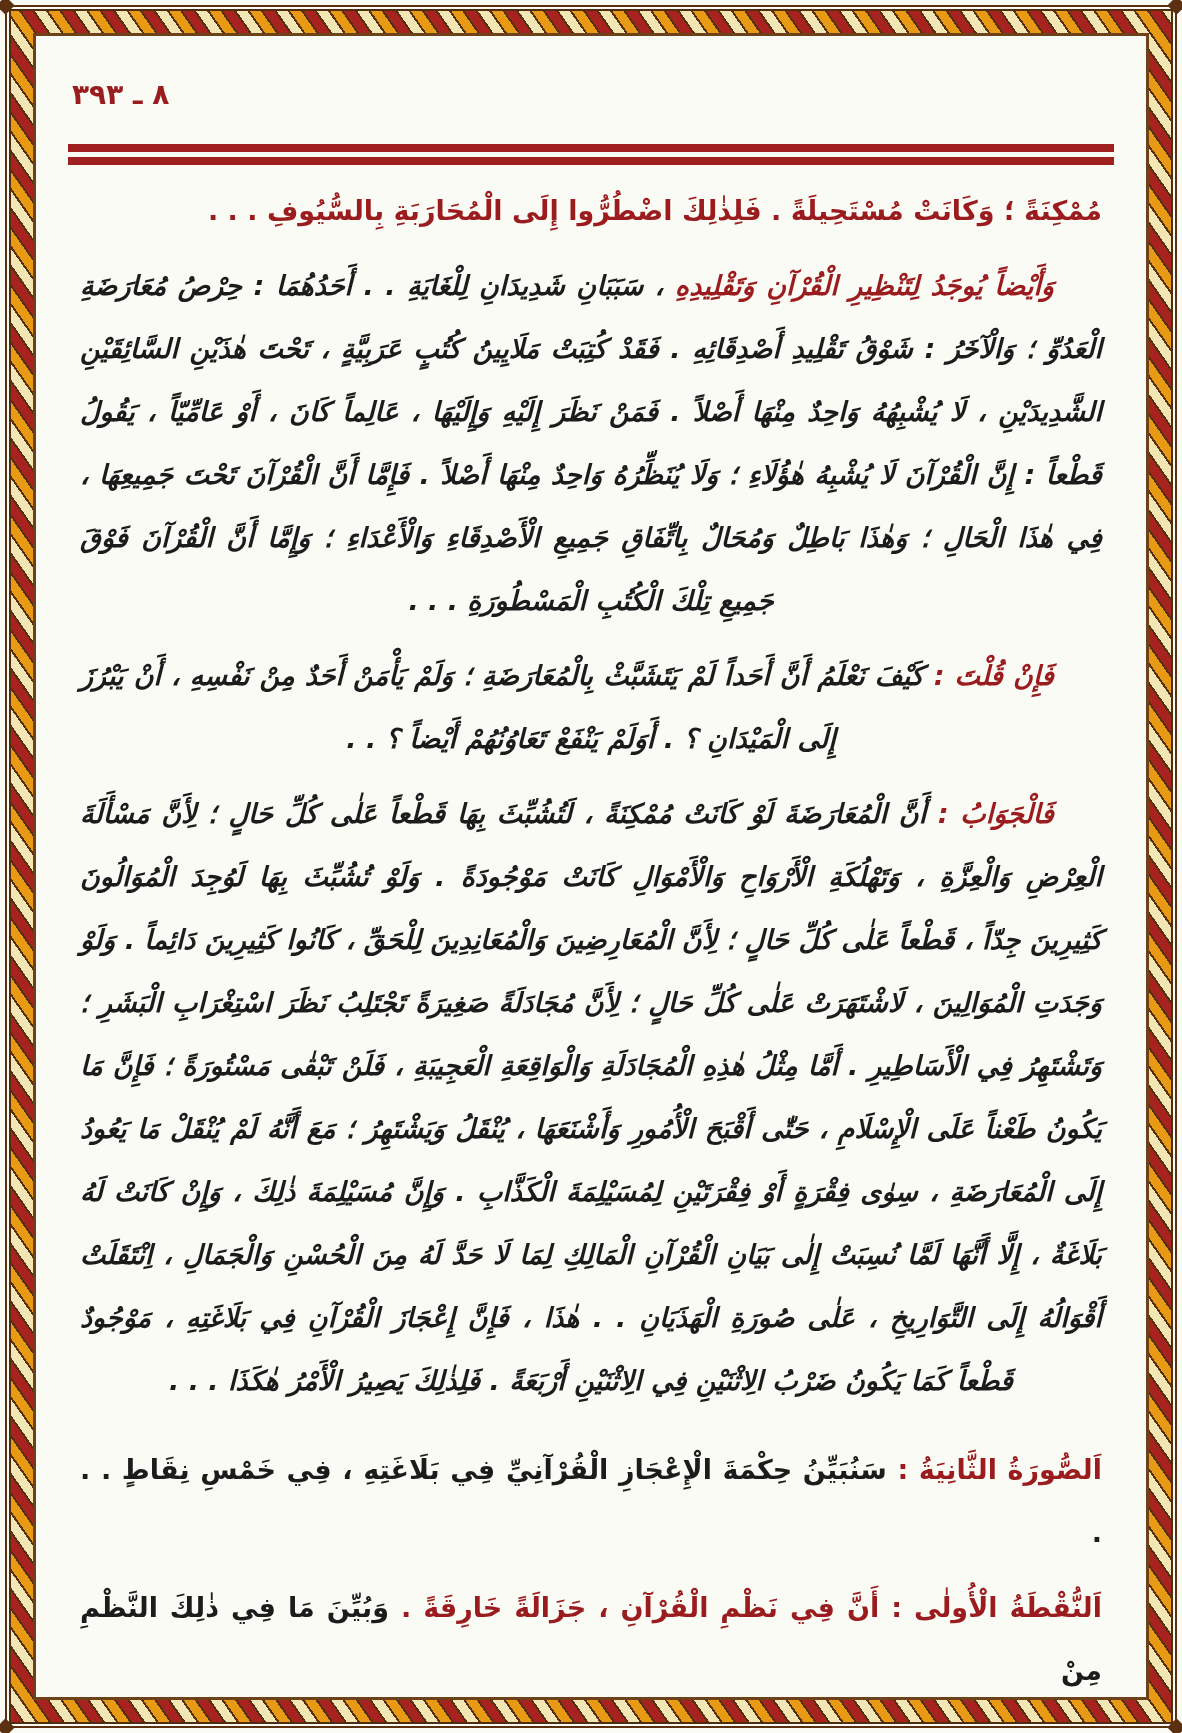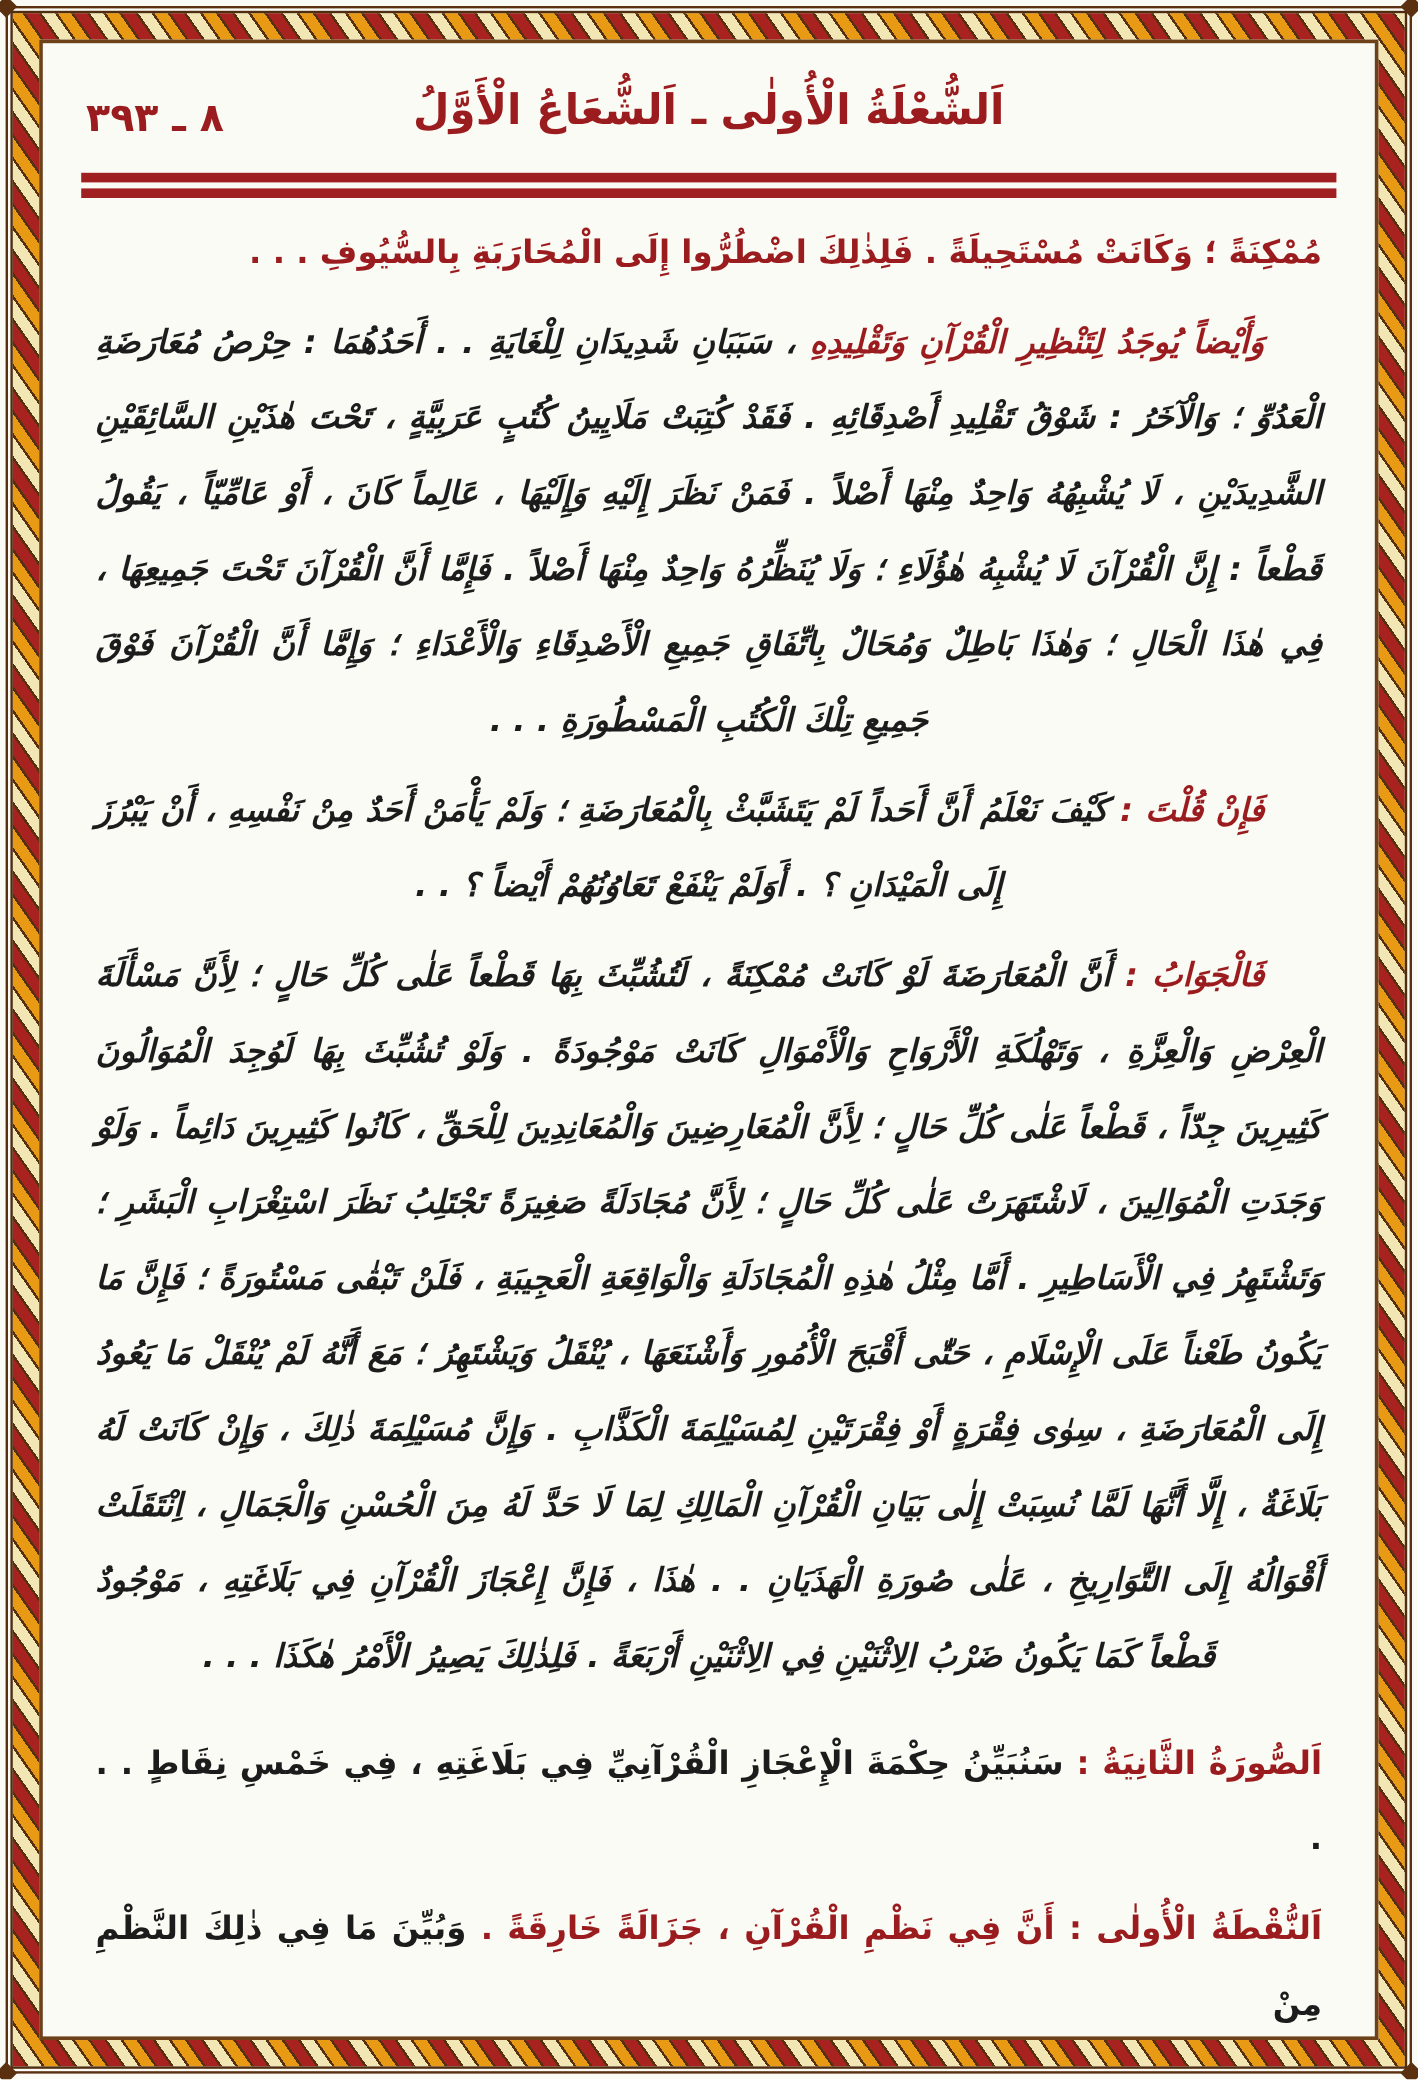--- a/index.html
+++ b/index.html
@@ -41,21 +41,21 @@
     background:var(--page-bg);
   }
   
   .content{
     position:absolute;top:0;left:68px;right:68px;bottom:42px;
     direction:rtl;
   }
   .header{position:relative;margin-top:72px;height:60px;}
   .page-number{
     position:absolute;left:4px;top:6px;
-    font-size:33px;font-weight:bold;color:var(--text-red);
+    font-size:28px;font-weight:bold;color:var(--text-red);
     direction:rtl;white-space:nowrap;
   }
   .title{
     text-align:center;
     font-size:35px;font-weight:bold;color:var(--text-red);
     white-space:nowrap;
   }
   .double-rule{
     margin-top:12px;height:5px;
     border-top:8px solid var(--rule-red);
@@ -86,21 +86,20 @@
   <div class="band-inner"></div>
   <div class="outline"></div>
   <div class="corner-spur tl"></div>
   <div class="corner-spur tr"></div>
   <div class="corner-spur bl"></div>
   <div class="corner-spur br"></div>
 
   <div class="content">
     <div class="header">
       <div class="page-number">٨ ـ ٣٩٣</div>
-      <div class="title">اَلشُّعْلَةُ الْأُولٰى ـ اَلشُّعَاعُ الْأَوَّلُ</div>
     </div>
 
     <div class="double-rule"></div>
 
     <main class="body-text" id="body-text">
         <p class="para"><span class="seg-red">مُمْكِنَةً ؛ وَكَانَتْ مُسْتَحِيلَةً . فَلِذٰلِكَ اضْطُرُّوا إِلَى الْمُحَارَبَةِ بِالسُّيُوفِ . . .</span></p>
         <p class="para indent center-last"><span class="seg-red">وَأَيْضاً يُوجَدُ لِتَنْظِيرِ الْقُرْآنِ وَتَقْلِيدِهِ</span><span class="seg-black"> ، سَبَبَانِ شَدِيدَانِ لِلْغَايَةِ . . أَحَدُهُمَا : حِرْصُ مُعَارَضَةِ الْعَدُوِّ ؛ وَالْآخَرُ : شَوْقُ تَقْلِيدِ أَصْدِقَائِهِ . فَقَدْ كُتِبَتْ مَلَايِينُ كُتُبٍ عَرَبِيَّةٍ ، تَحْتَ هٰذَيْنِ السَّائِقَيْنِ الشَّدِيدَيْنِ ، لَا يُشْبِهُهُ وَاحِدٌ مِنْهَا أَصْلاً . فَمَنْ نَظَرَ إِلَيْهِ وَإِلَيْهَا ، عَالِماً كَانَ ، أَوْ عَامِّيّاً ، يَقُولُ قَطْعاً : إِنَّ الْقُرْآنَ لَا يُشْبِهُ هٰؤُلَاءِ ؛ وَلَا يُنَظِّرُهُ وَاحِدٌ مِنْهَا أَصْلاً . فَإِمَّا أَنَّ الْقُرْآنَ تَحْتَ جَمِيعِهَا ، فِي هٰذَا الْحَالِ ؛ وَهٰذَا بَاطِلٌ وَمُحَالٌ بِاتِّفَاقِ جَمِيعِ الْأَصْدِقَاءِ وَالْأَعْدَاءِ ؛ وَإِمَّا أَنَّ الْقُرْآنَ فَوْقَ جَمِيعِ تِلْكَ الْكُتُبِ الْمَسْطُورَةِ . . .</span></p>
         <p class="para indent center-last"><span class="seg-red">فَإِنْ قُلْتَ :</span><span class="seg-black"> كَيْفَ نَعْلَمُ أَنَّ أَحَداً لَمْ يَتَشَبَّثْ بِالْمُعَارَضَةِ ؛ وَلَمْ يَأْمَنْ أَحَدٌ مِنْ نَفْسِهِ ، أَنْ يَبْرُزَ إِلَى الْمَيْدَانِ ؟ . أَوَلَمْ يَنْفَعْ تَعَاوُنُهُمْ أَيْضاً ؟ . .</span></p>
         <p class="para indent center-last"><span class="seg-red">فَالْجَوَابُ :</span><span class="seg-black"> أَنَّ الْمُعَارَضَةَ لَوْ كَانَتْ مُمْكِنَةً ، لَتُشُبِّثَ بِهَا قَطْعاً عَلٰى كُلِّ حَالٍ ؛ لِأَنَّ مَسْأَلَةَ الْعِرْضِ وَالْعِزَّةِ ، وَتَهْلُكَةِ الْأَرْوَاحِ وَالْأَمْوَالِ كَانَتْ مَوْجُودَةً . وَلَوْ تُشُبِّثَ بِهَا لَوُجِدَ الْمُوَالُونَ كَثِيرِينَ جِدّاً ، قَطْعاً عَلٰى كُلِّ حَالٍ ؛ لِأَنَّ الْمُعَارِضِينَ وَالْمُعَانِدِينَ لِلْحَقِّ ، كَانُوا كَثِيرِينَ دَائِماً . وَلَوْ وَجَدَتِ الْمُوَالِينَ ، لَاشْتَهَرَتْ عَلٰى كُلِّ حَالٍ ؛ لِأَنَّ مُجَادَلَةً صَغِيرَةً تَجْتَلِبُ نَظَرَ اسْتِغْرَابِ الْبَشَرِ ؛ وَتَشْتَهِرُ فِي الْأَسَاطِيرِ . أَمَّا مِثْلُ هٰذِهِ الْمُجَادَلَةِ وَالْوَاقِعَةِ الْعَجِيبَةِ ، فَلَنْ تَبْقٰى مَسْتُورَةً ؛ فَإِنَّ مَا يَكُونُ طَعْناً عَلَى الْإِسْلَامِ ، حَتّٰى أَقْبَحَ الْأُمُورِ وَأَشْنَعَهَا ، يُنْقَلُ وَيَشْتَهِرُ ؛ مَعَ أَنَّهُ لَمْ يُنْقَلْ مَا يَعُودُ إِلَى الْمُعَارَضَةِ ، سِوٰى فِقْرَةٍ أَوْ فِقْرَتَيْنِ لِمُسَيْلِمَةَ الْكَذَّابِ . وَإِنَّ مُسَيْلِمَةَ ذٰلِكَ ، وَإِنْ كَانَتْ لَهُ بَلَاغَةٌ ، إِلَّا أَنَّهَا لَمَّا نُسِبَتْ إِلٰى بَيَانِ الْقُرْآنِ الْمَالِكِ لِمَا لَا حَدَّ لَهُ مِنَ الْحُسْنِ وَالْجَمَالِ ، اِنْتَقَلَتْ أَقْوَالُهُ إِلَى التَّوَارِيخِ ، عَلٰى صُورَةِ الْهَذَيَانِ . . هٰذَا ، فَإِنَّ إِعْجَازَ الْقُرْآنِ فِي بَلَاغَتِهِ ، مَوْجُودٌ قَطْعاً كَمَا يَكُونُ ضَرْبُ الِاثْنَيْنِ فِي الِاثْنَيْنِ أَرْبَعَةً . فَلِذٰلِكَ يَصِيرُ الْأَمْرُ هٰكَذَا . . .</span></p>
         <p class="para space-before"><span class="seg-red">اَلصُّورَةُ الثَّانِيَةُ :</span><span class="seg-black"> سَنُبَيِّنُ حِكْمَةَ الْإِعْجَازِ الْقُرْآنِيِّ فِي بَلَاغَتِهِ ، فِي خَمْسِ نِقَاطٍ . . .</span></p>

